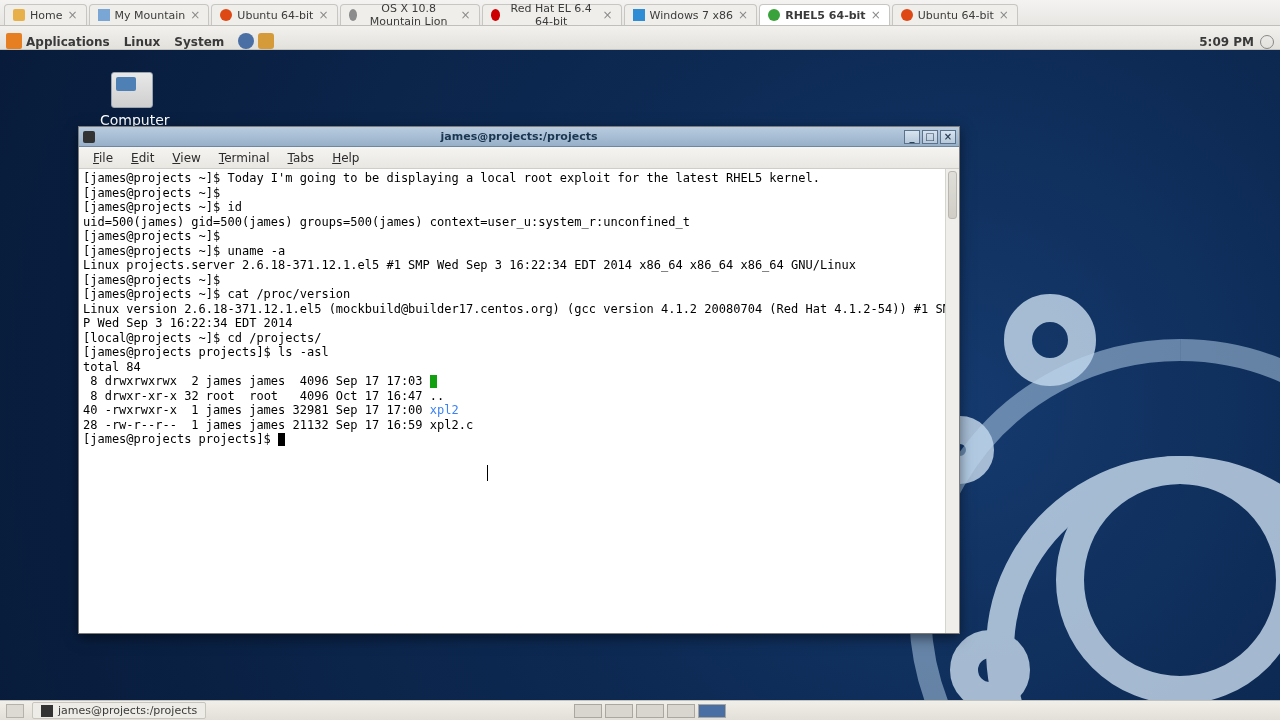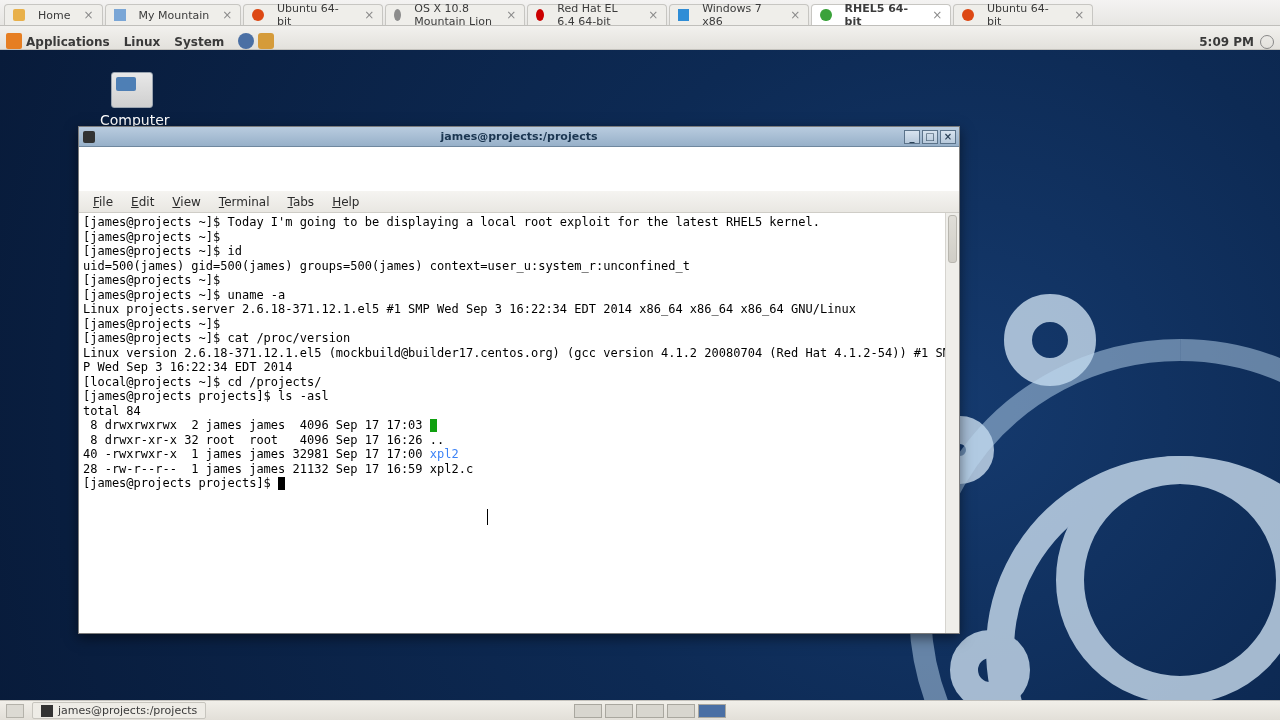--- a/index.html
+++ b/index.html
@@ -14,31 +14,32 @@
   
   .host-tabs {
     height: 26px;
     background: linear-gradient(#f4f3f2,#e7e6e3);
     border-bottom: 1px solid #c0bfbb;
     display: flex; align-items: stretch;
     padding-left: 4px;
   }
   .host-tab {
     display: flex; align-items: center;
-    gap: 13px;
+    gap: 5px;
     padding: 0 8px;
     border: 1px solid #c7c6c2;
     border-bottom: none;
     border-radius: 4px 4px 0 0;
     margin-right: 2px;
     margin-top: 4px;
     background: #efeeea;
     color: #3b3b3b;
     font-size: 11px;
     max-width: 140px;
+    text-align: center;
   }
   .host-tab.active { background: #ffffff; }
   .host-tab .ico { width: 12px; height: 12px; display:inline-block; }
   .host-tab .close { color:#8a8a8a; font-size:12px; line-height:12px;}
   
   .gnome-panel {
     height: 24px;
     background: linear-gradient(#f2f1ee,#e3e1dc);
     border-bottom:1px solid #c4c2bd;
     display:flex; align-items:flex-end;
@@ -109,21 +110,21 @@
     width:16px; height:14px; border:1px solid #5b738a;
     background:linear-gradient(#d7e3ef,#b7c9db);
     font-size:10px; line-height:12px; text-align:center; color:#2b4258;
   }
   .menubar{
     height:22px;
     background:linear-gradient(#f5f4f1,#e9e7e2);
     border-bottom:1px solid #cfcdc7;
     display:flex; align-items:center;
     padding:0 6px; gap:2px;
-    font-size:12px; color:#2c2c2c;margin-top:44px;
+    font-size:12px; color:#2c2c2c;
   }
   .menubar span{ padding:2px 8px;}
   .menubar span::first-letter{ text-decoration:underline;}
   .termbody{
     flex:1; position:relative;
     font-family:"DejaVu Sans Mono","Liberation Mono",monospace;
     font-size:12px; line-height:14.5px;
     white-space:pre-wrap; word-break:break-all;
     padding:2px 4px 2px 4px; color:#000;
   }
@@ -275,21 +276,21 @@
 <span>[james@projects ~]$</span>
 <span>[james@projects ~]$ uname -a</span>
 <span>Linux projects.server 2.6.18-371.12.1.el5 #1 SMP Wed Sep 3 16:22:34 EDT 2014 x86_64 x86_64 x86_64 GNU/Linux</span>
 <span>[james@projects ~]$</span>
 <span>[james@projects ~]$ cat /proc/version</span>
 <span>Linux version 2.6.18-371.12.1.el5 (mockbuild@builder17.centos.org) (gcc version 4.1.2 20080704 (Red Hat 4.1.2-54)) #1 SMP Wed Sep 3 16:22:34 EDT 2014</span>
 <span>[local@projects ~]$ cd /projects/</span>
 <span>[james@projects projects]$ ls -asl</span>
 <span>total 84</span>
 <span> 8 drwxrwxrwx  2 james james  4096 Sep 17 17:03 </span><span class="cursor-grn"></span>
-<span> 8 drwxr-xr-x 32 root  root   4096 Sep 17 16:26 ..</span>
+<span> 8 drwxr-xr-x 32 root  root   4096 Oct 17 16:47 ..</span>
 <span>40 -rwxrwxr-x  1 james james 32981 Sep 17 17:00 </span><span class="green">xpl2</span>
 <span>28 -rw-r--r--  1 james james 21132 Sep 17 16:59 xpl2.c</span>
 <span>[james@projects projects]$ </span><span class="cursor-blk"></span>
       <span class="ibeam" style="left:408px; top:296px;"></span>
       <div class="scrollbar">
         <div class="thumb"></div>
       </div>
     </div>
   </div>
 </div>

